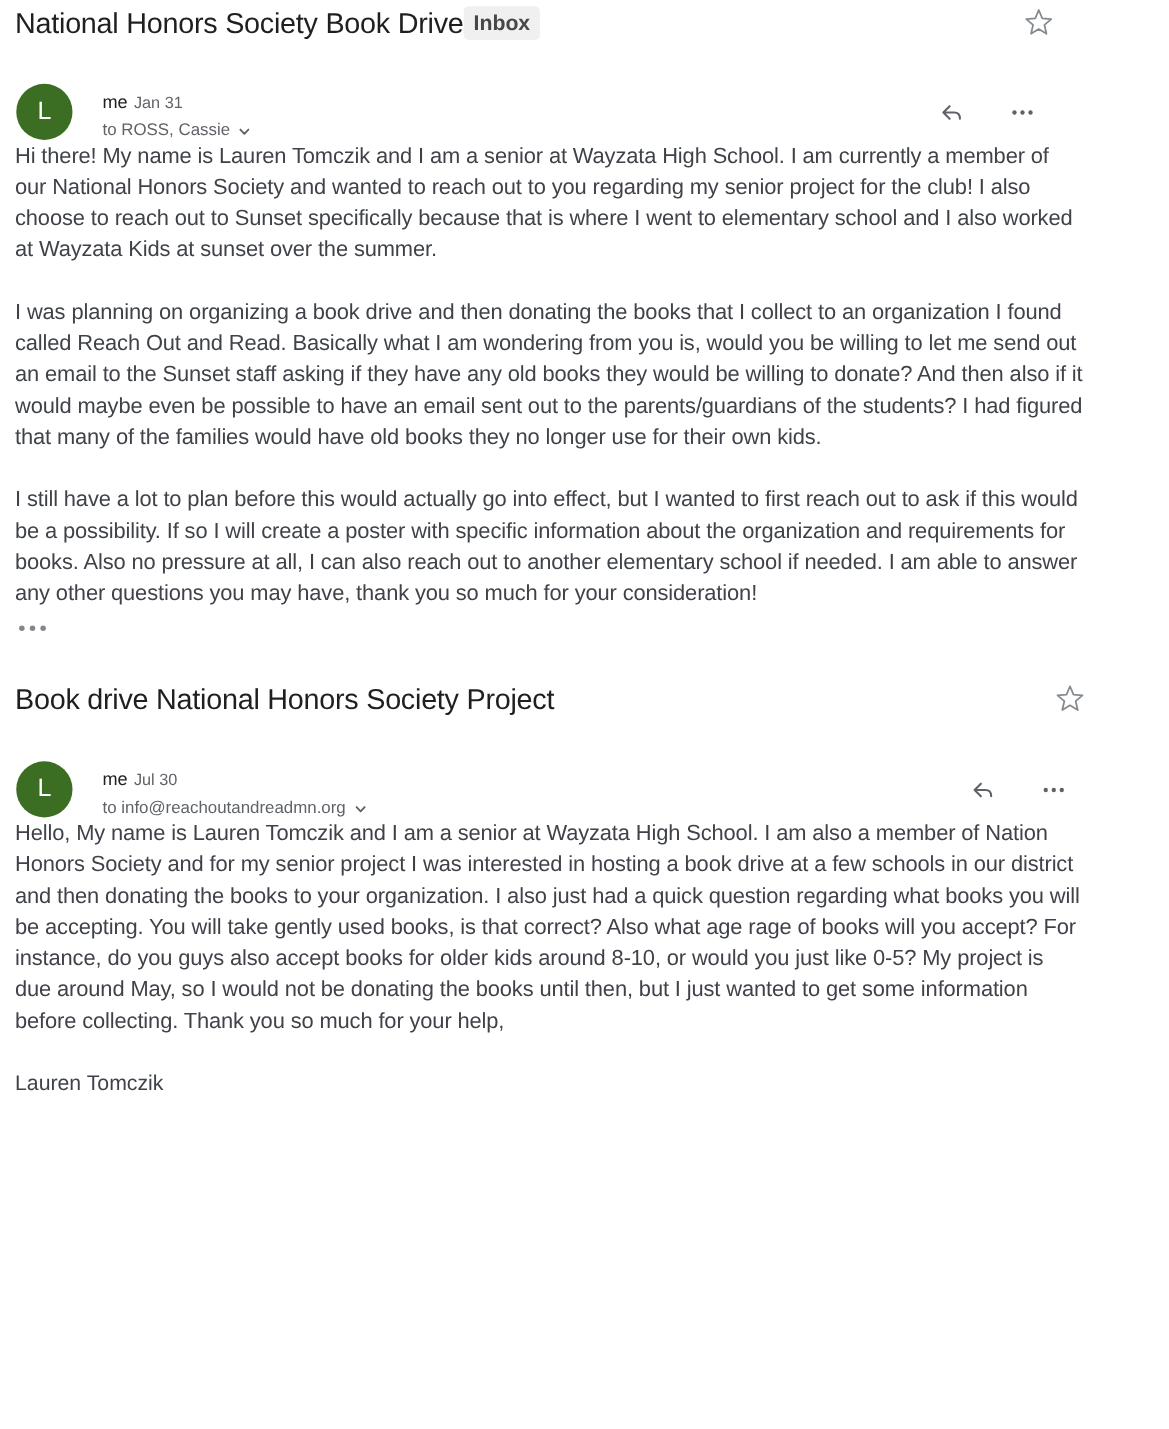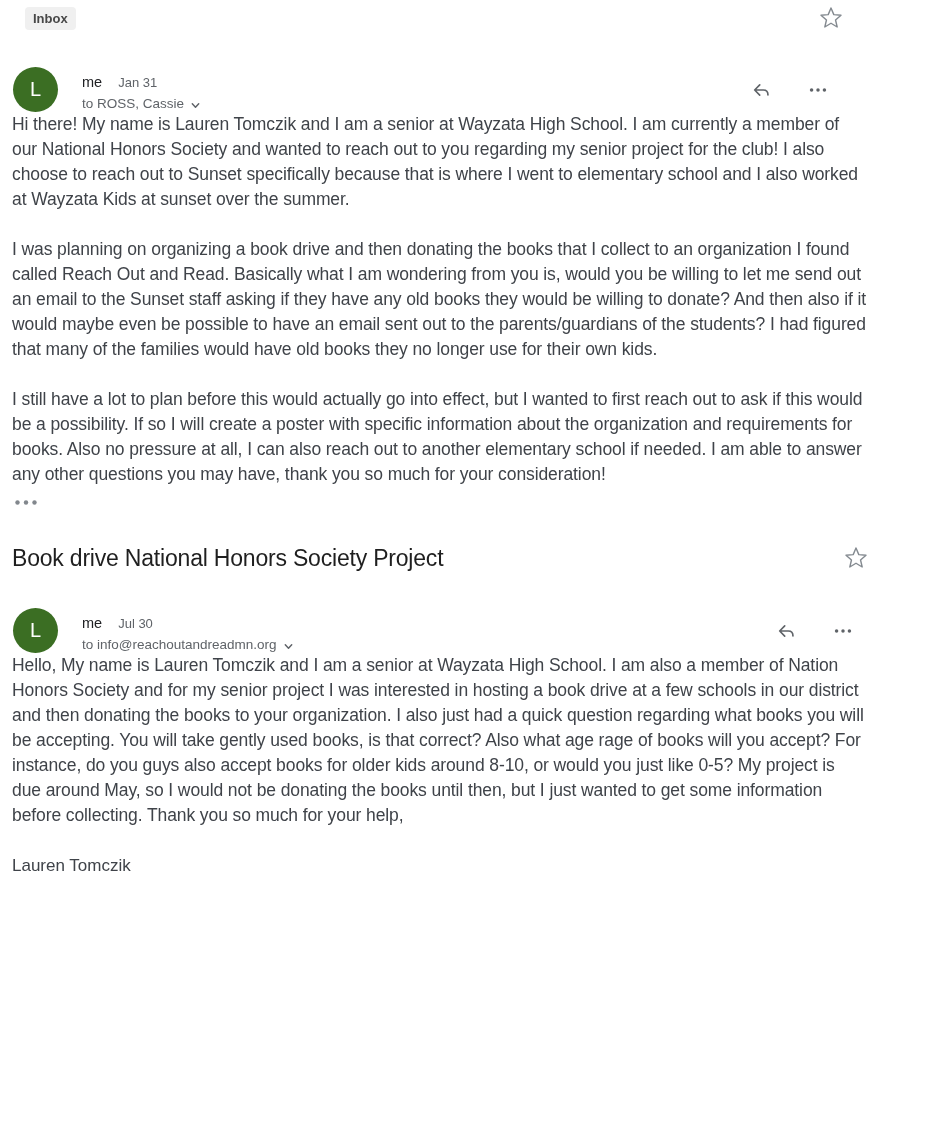--- a/index.html
+++ b/index.html
@@ -12,22 +12,22 @@
   }
   .page { padding: 2px 0 0 12px; }
 
   
   .subject-row { display: flex; align-items: center; height: 32px; }
   .subject {
     font-size: 23px; font-weight: 400; color: #1f1f1f;
     letter-spacing: -0.2px; line-height: 30px; white-space: nowrap;
   }
   .inbox-badge {
-    margin-left: 13px; background: #f0f0f0; color: #474747;
-    font-size: 13px; font-weight: bold; line-height: 1;
+    background: #f0f0f0; color: #474747;
+    font-size: 17px; font-weight: bold; line-height: 1;
     padding: 5px 8px; border-radius: 4px;
   }
   .star-btn { margin-left: auto; display: flex; align-items: center; cursor: pointer; }
   .t1 .star-btn { margin-right: 92px; }
   .t2 .star-btn { margin-right: 67px; }
   .star-btn svg { width: 24px; height: 24px; stroke: #848a90; fill: none; stroke-width: 1.4; }
 
   
   .email-header { display: flex; align-items: flex-start; }
   .t1 .email-header { margin-top: 33px; }
@@ -35,21 +35,21 @@
   .avatar {
     width: 45px; height: 45px; border-radius: 50%;
     background: #3b6e23; color: #ffffff;
     display: flex; align-items: center; justify-content: center;
     font-size: 20px; font-weight: 400; margin-left: 1px;
     flex: 0 0 auto; cursor: pointer;
   }
   .header-mid { margin-left: 24px; padding-top: 7px; }
   .sender-row { display: flex; align-items: baseline; }
   .sender-name { font-size: 14.5px; font-weight: normal; color: #202124; }
-  .sender-date { font-size: 13px; color: #5f6368; margin-left: 16px; }
+  .sender-date { font-size: 13px; color: #5f6368; margin-left: 5px; }
   .recipient-row {
     margin-top: 6px; display: flex; align-items: flex-end;
     font-size: 13.5px; color: #5f6368; cursor: pointer;
   }
   .recipient-row svg { width: 11px; height: 11px; margin-left: 6px; stroke: #5f6368; fill: none; stroke-width: 1.6; }
 
   .header-actions { margin-left: auto; display: flex; align-items: center; gap: 32px; padding-top: 11px; }
   .t1 .header-actions { margin-right: 105px; }
   .t2 .header-actions { margin-right: 80px; }
   .icon-btn { width: 24px; height: 24px; cursor: pointer; display: flex; align-items: center; justify-content: center; }
@@ -66,20 +66,21 @@
   .t2 { margin-top: 31px; }
   .signature { margin-top: 25px; font-size: 17px; line-height: 25px; color: #3f4349; }
 </style>
 </head>
 <body>
 
 <div class="page">
 
   <section class="thread t1">
     <div class="subject-row">
+      <h1 class="subject">National Honors Society Book Drive</h1>
       <span class="inbox-badge">Inbox</span>
       <span class="star-btn">
         <svg viewBox="0 0 24 24">
             <path d="M12 17.27 18.18 21l-1.64-7.03L22 9.24l-7.19-.61L12 2 9.19 8.63 2 9.24l5.46 4.73L5.82 21z" stroke-linejoin="round"></path>
           </svg>
       </span>
     </div>
 
     <div class="email-header">
       <div class="avatar">L</div>

